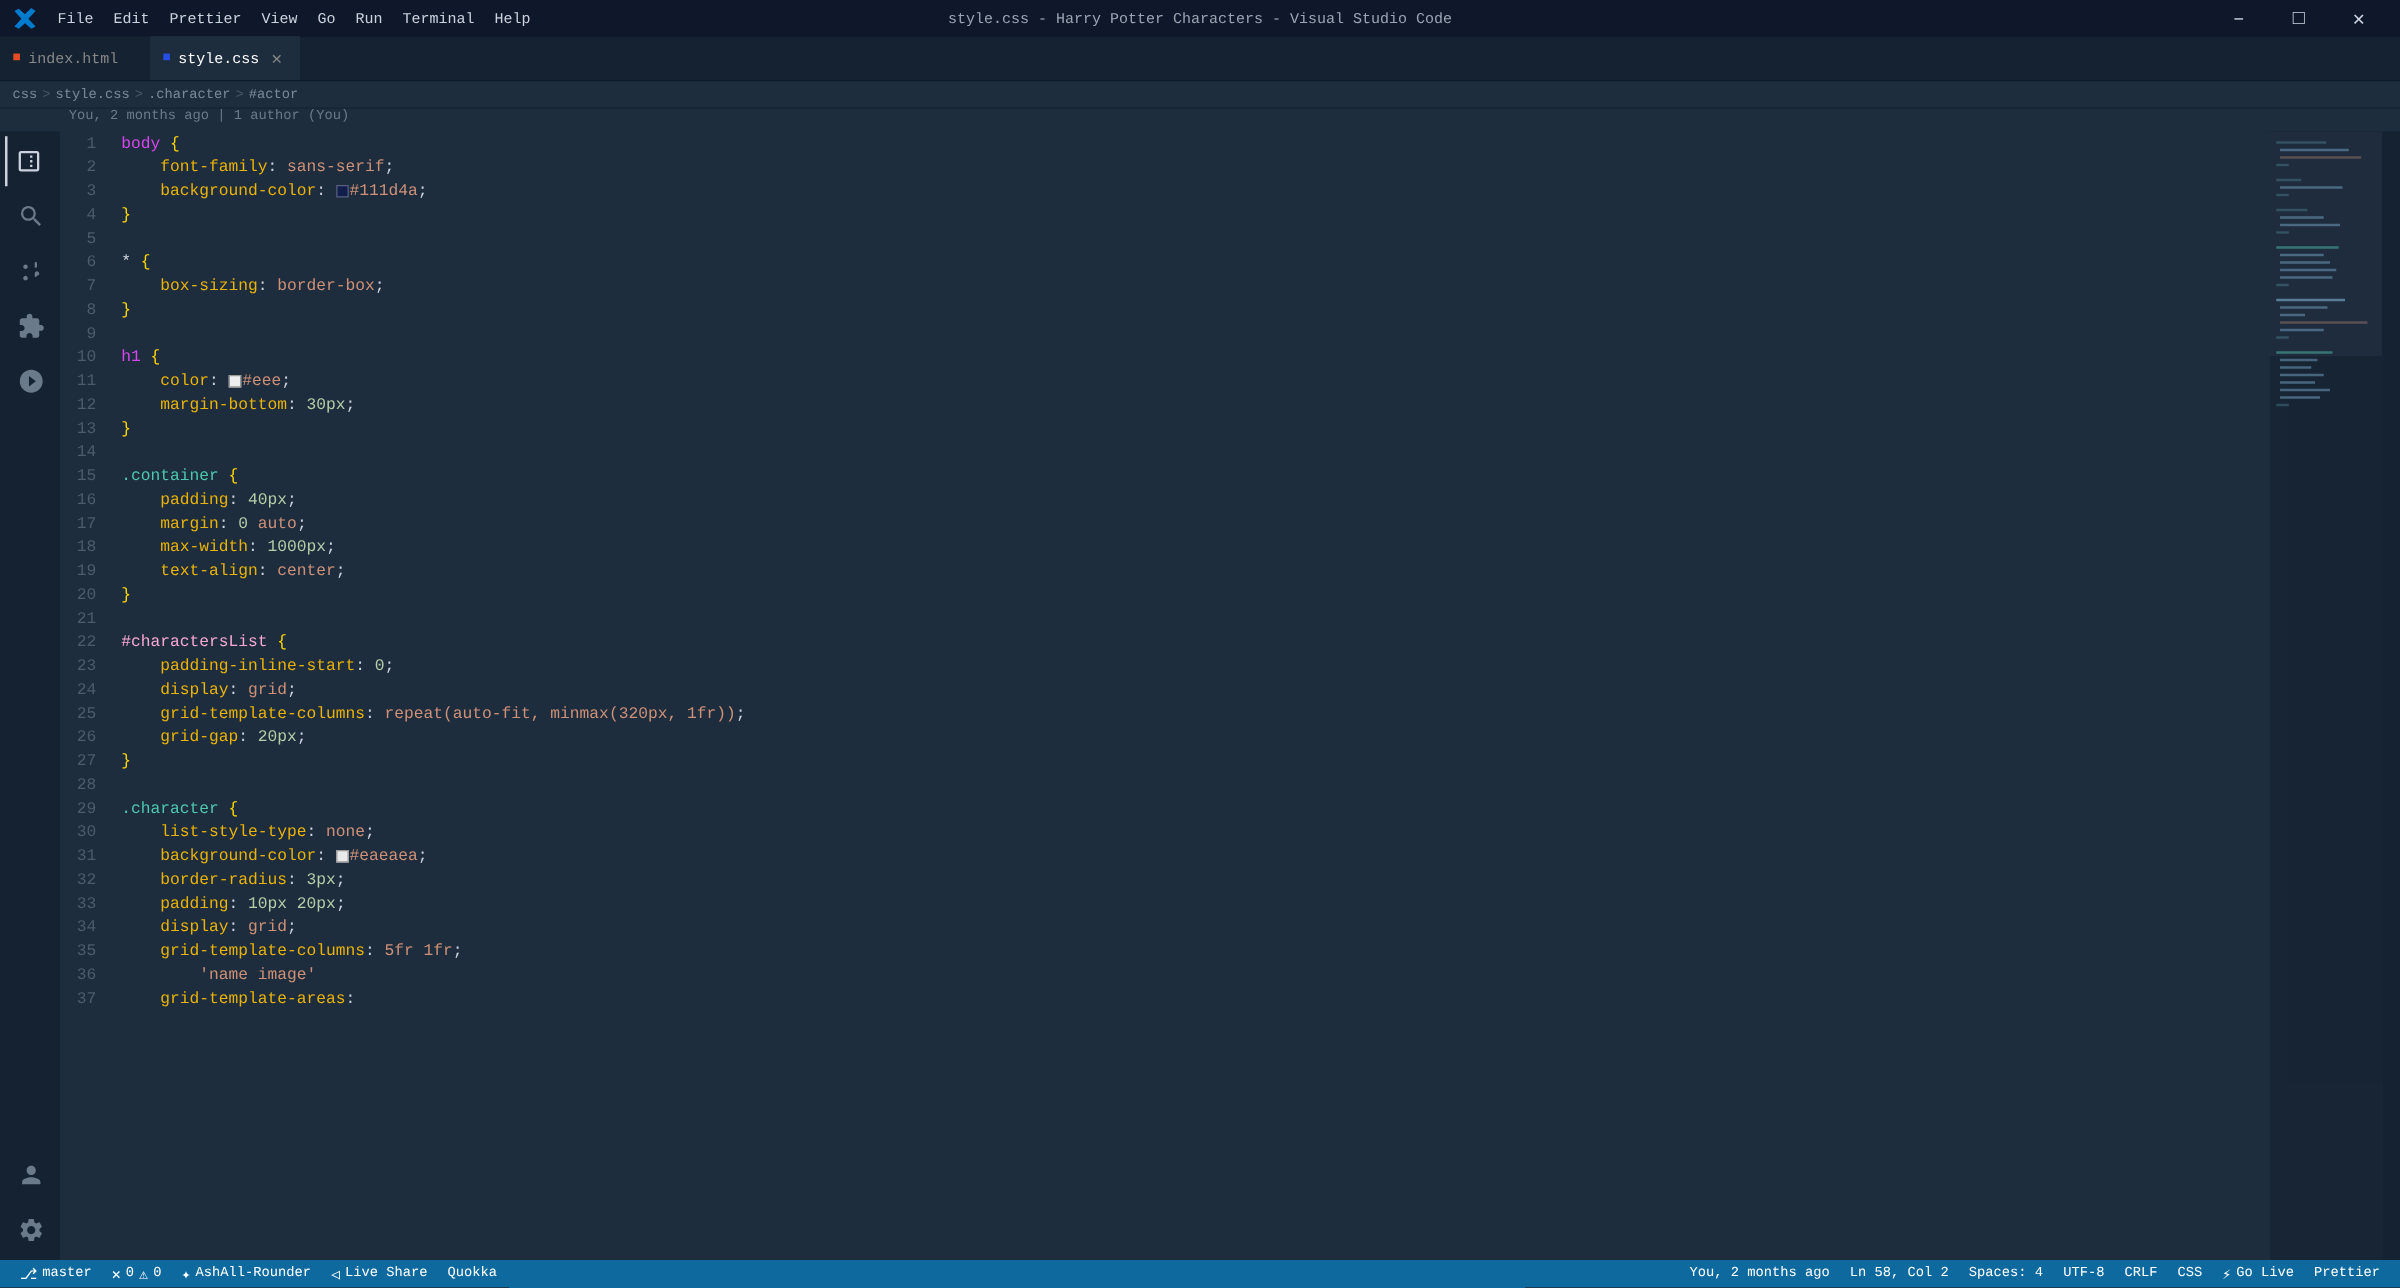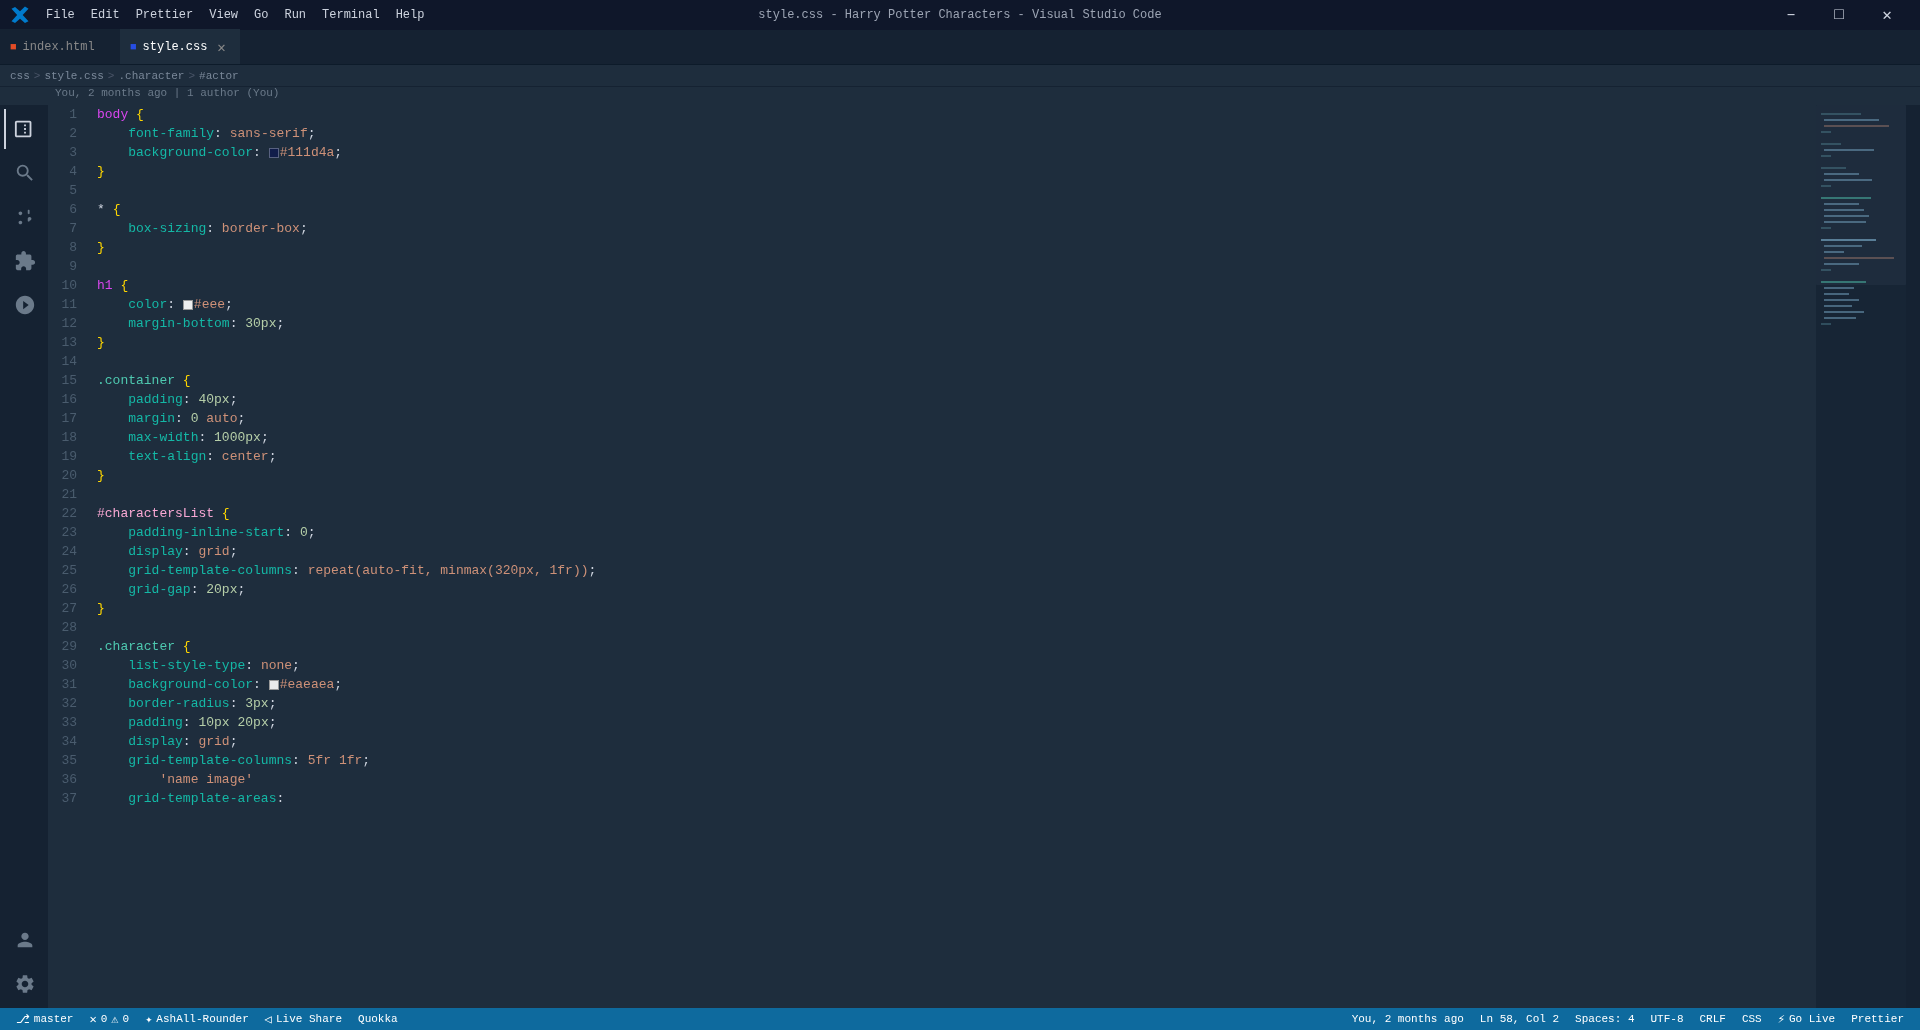--- a/index.html
+++ b/index.html
@@ -211,21 +211,21 @@
       line-height: 19px;
       padding-left: 4px;
     }
     .code-line {
       white-space: pre;
       display: block;
       min-height: 19px;
     } 
     .selector { color: #4ec9b0; } 
     .selector-id { color: #f9a8d4; }
-    .prop { color: #14b8a6; } 
+    .prop { color: #eab308; } 
     .val { color: #ce9178; } 
     .num { color: #b5cea8; }
     .punct { color: #cdd3de; }
     .color-val { color: #ce9178; }
     .brace { color: #ffd700; }
     .tag { color: #d946ef; }
     .color-swatch {
       display: inline-block;
       width: 10px;
       height: 10px;

